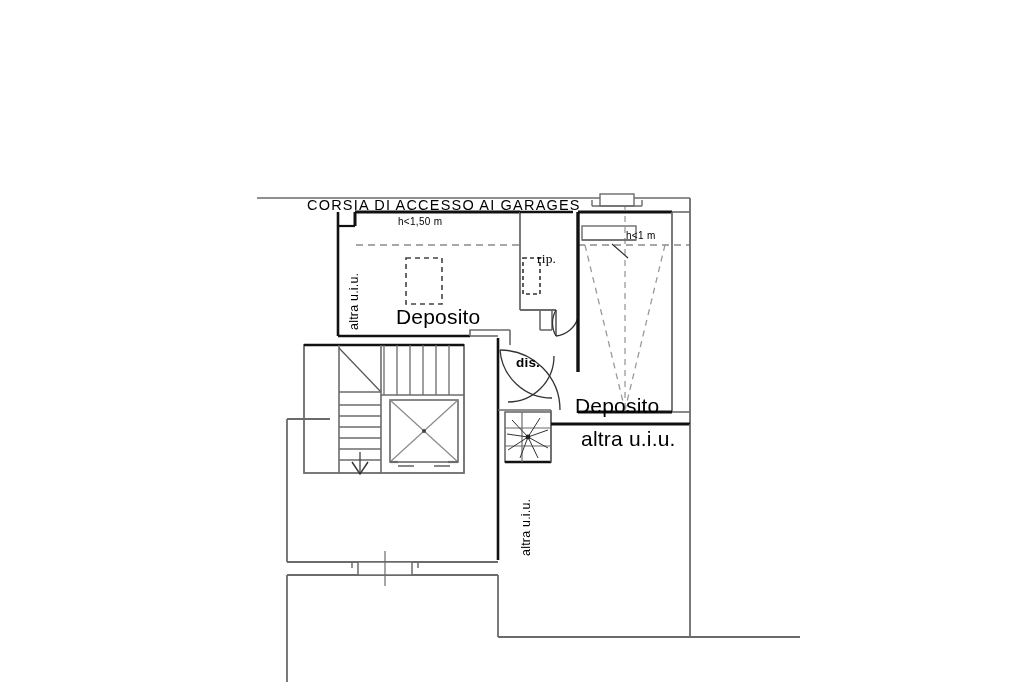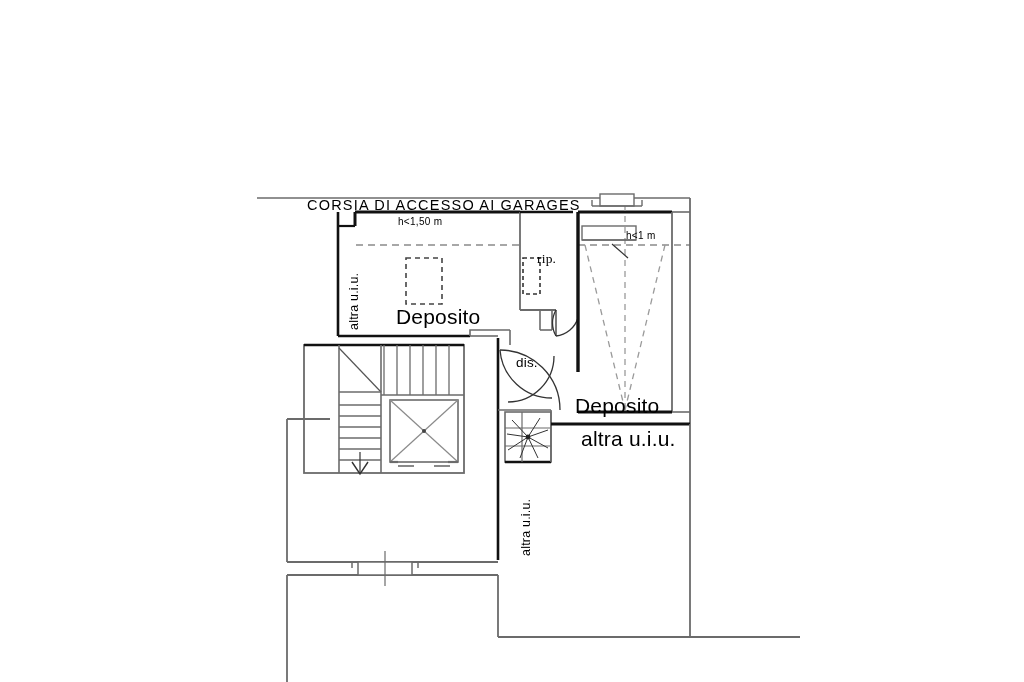--- a/index.html
+++ b/index.html
@@ -292,21 +292,21 @@
   <div class="lbl lbl-h" style="left:398px; top:216px;">h&lt;1,50 m</div>
 
   <div class="lbl lbl-h" style="left:626px; top:230px;">h&lt;1 m</div>
 
   <div class="lbl lbl-small" style="left:537px; top:251px;font-family:Liberation Serif, serif;">rip.</div>
 
   <div class="lbl lbl-room" style="left:396px; top:305px;">Deposito</div>
 
   <div class="lbl lbl-room" style="left:575px; top:394px;">Deposito</div>
 
-  <div class="lbl lbl-small" style="left:516px; top:355px;">dis.</div>
+  <div class="lbl lbl-small" style="left:516px; top:355px;font-weight:bold;">dis.</div>
 
   <div class="lbl lbl-room" style="left:581px; top:427px;">altra u.i.u.</div>
 
   <div class="lbl lbl-tiny vert" style="left:347px; top:330px;">altra u.i.u.</div>
 
   <div class="lbl lbl-tiny vert" style="left:519px; top:556px;">altra u.i.u.</div>
 
 </div>
 
 </body></html>

